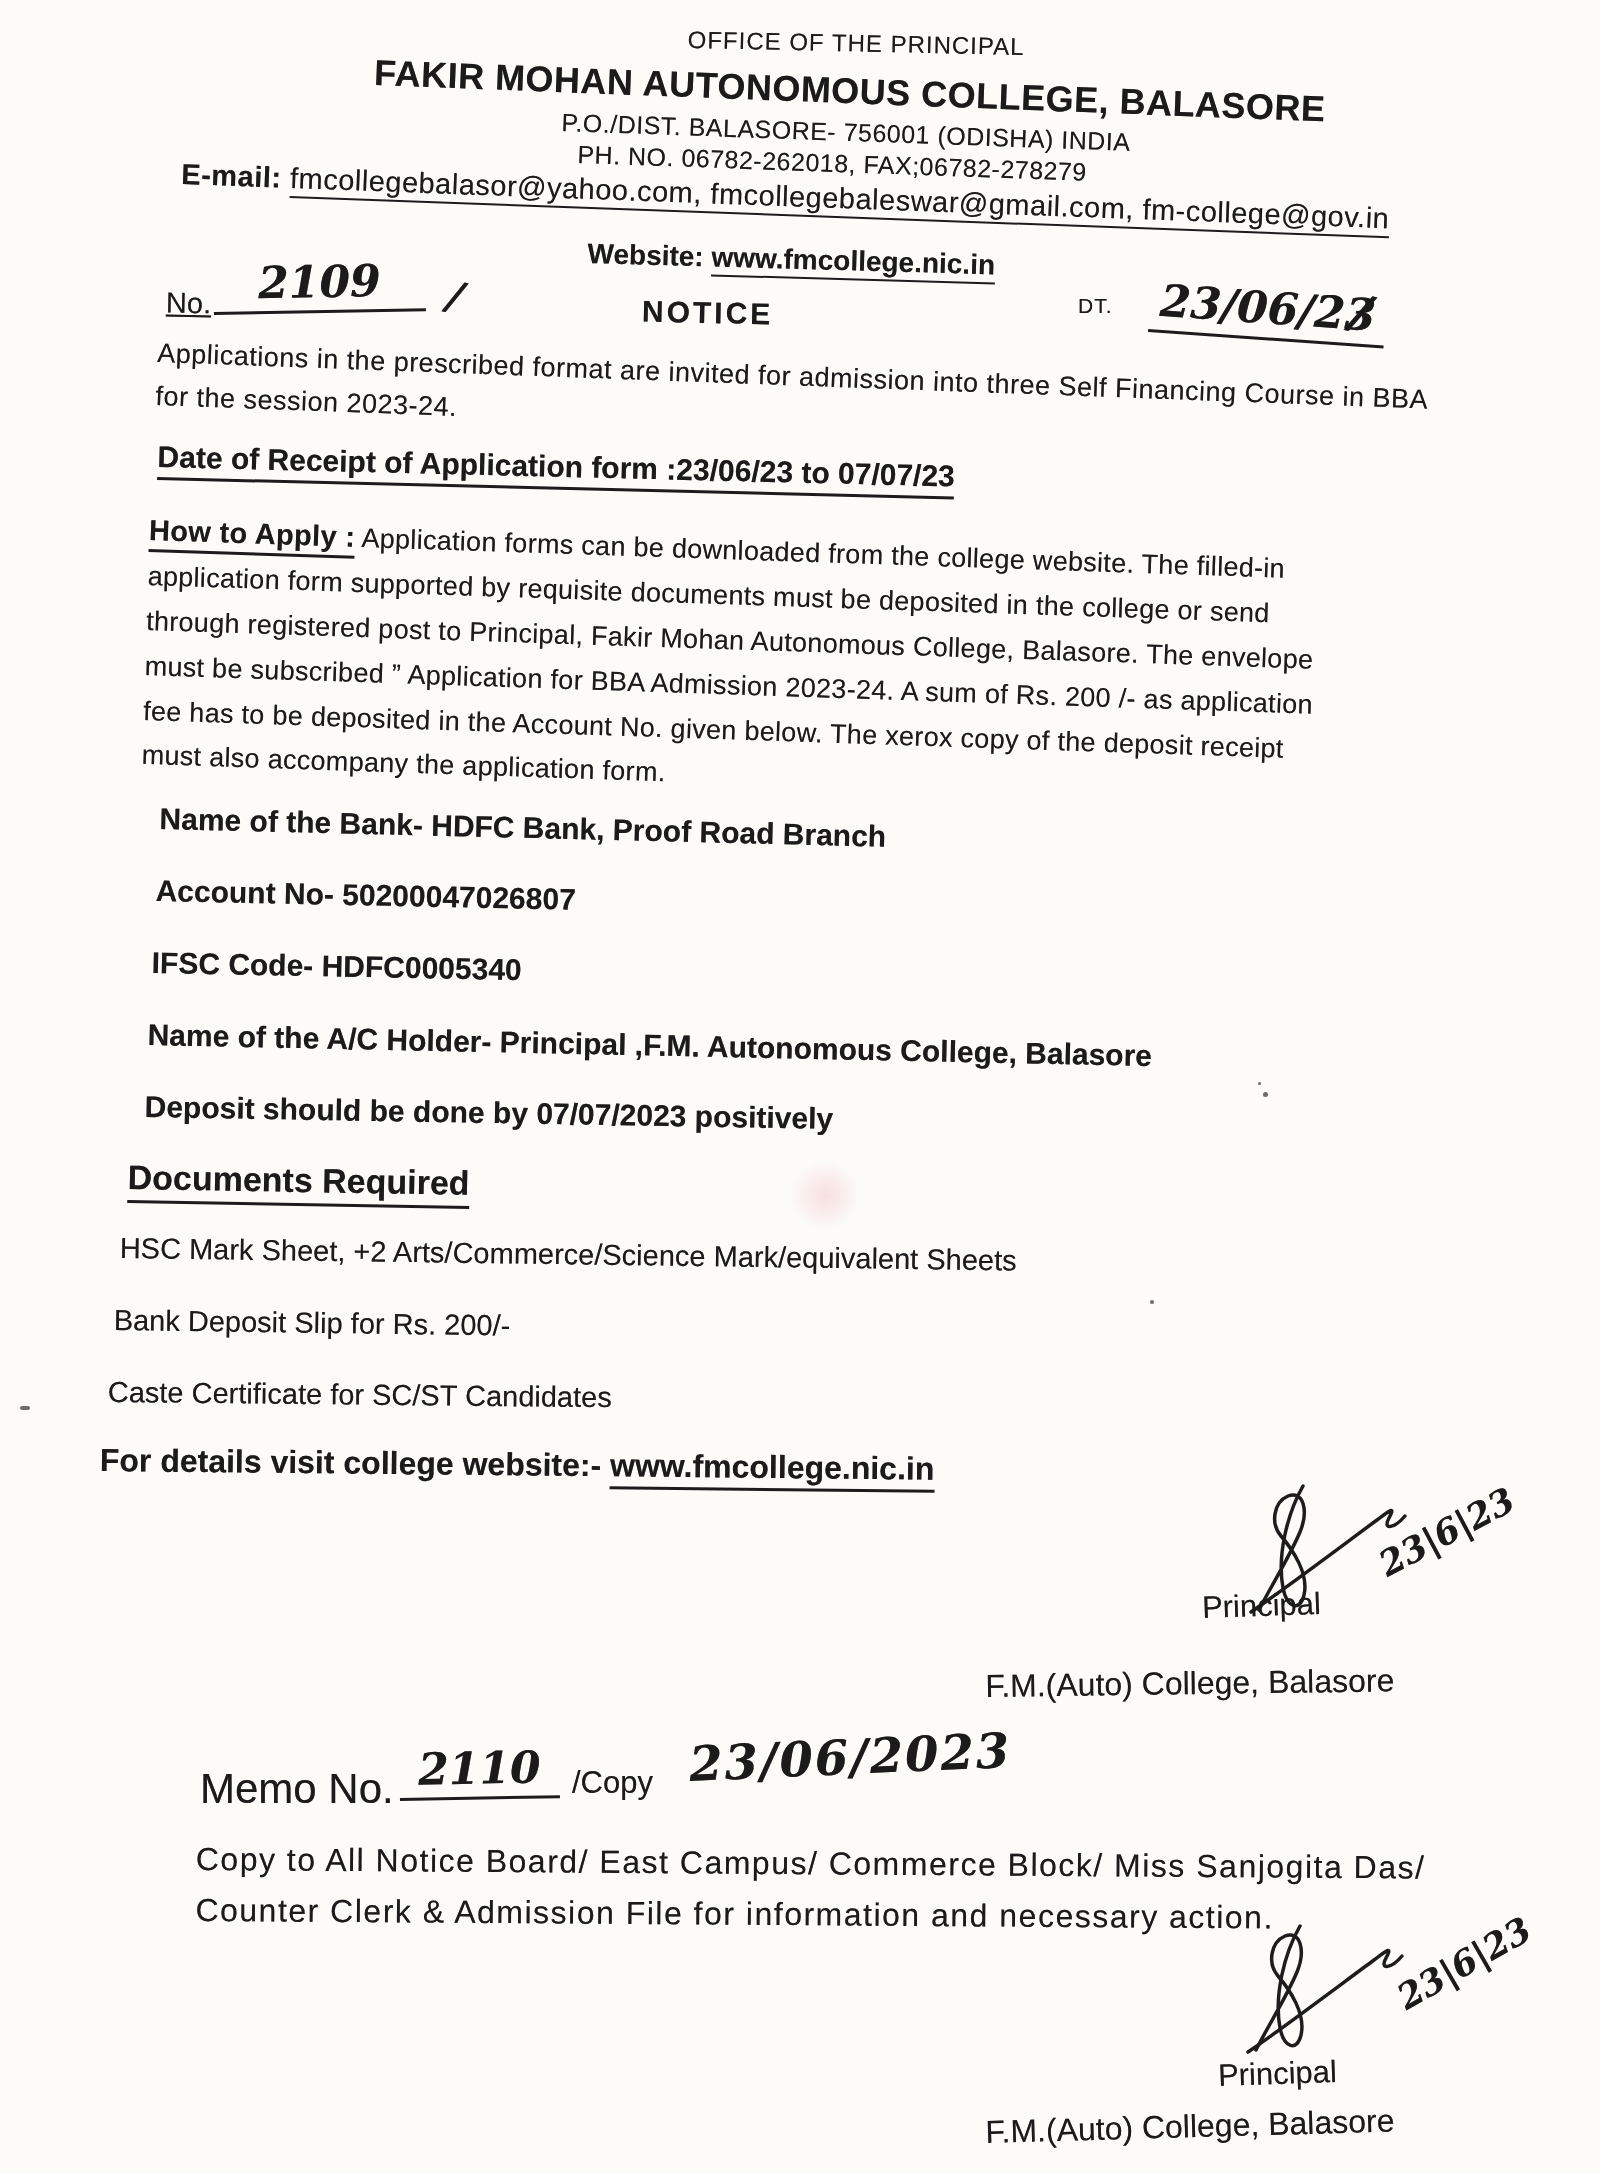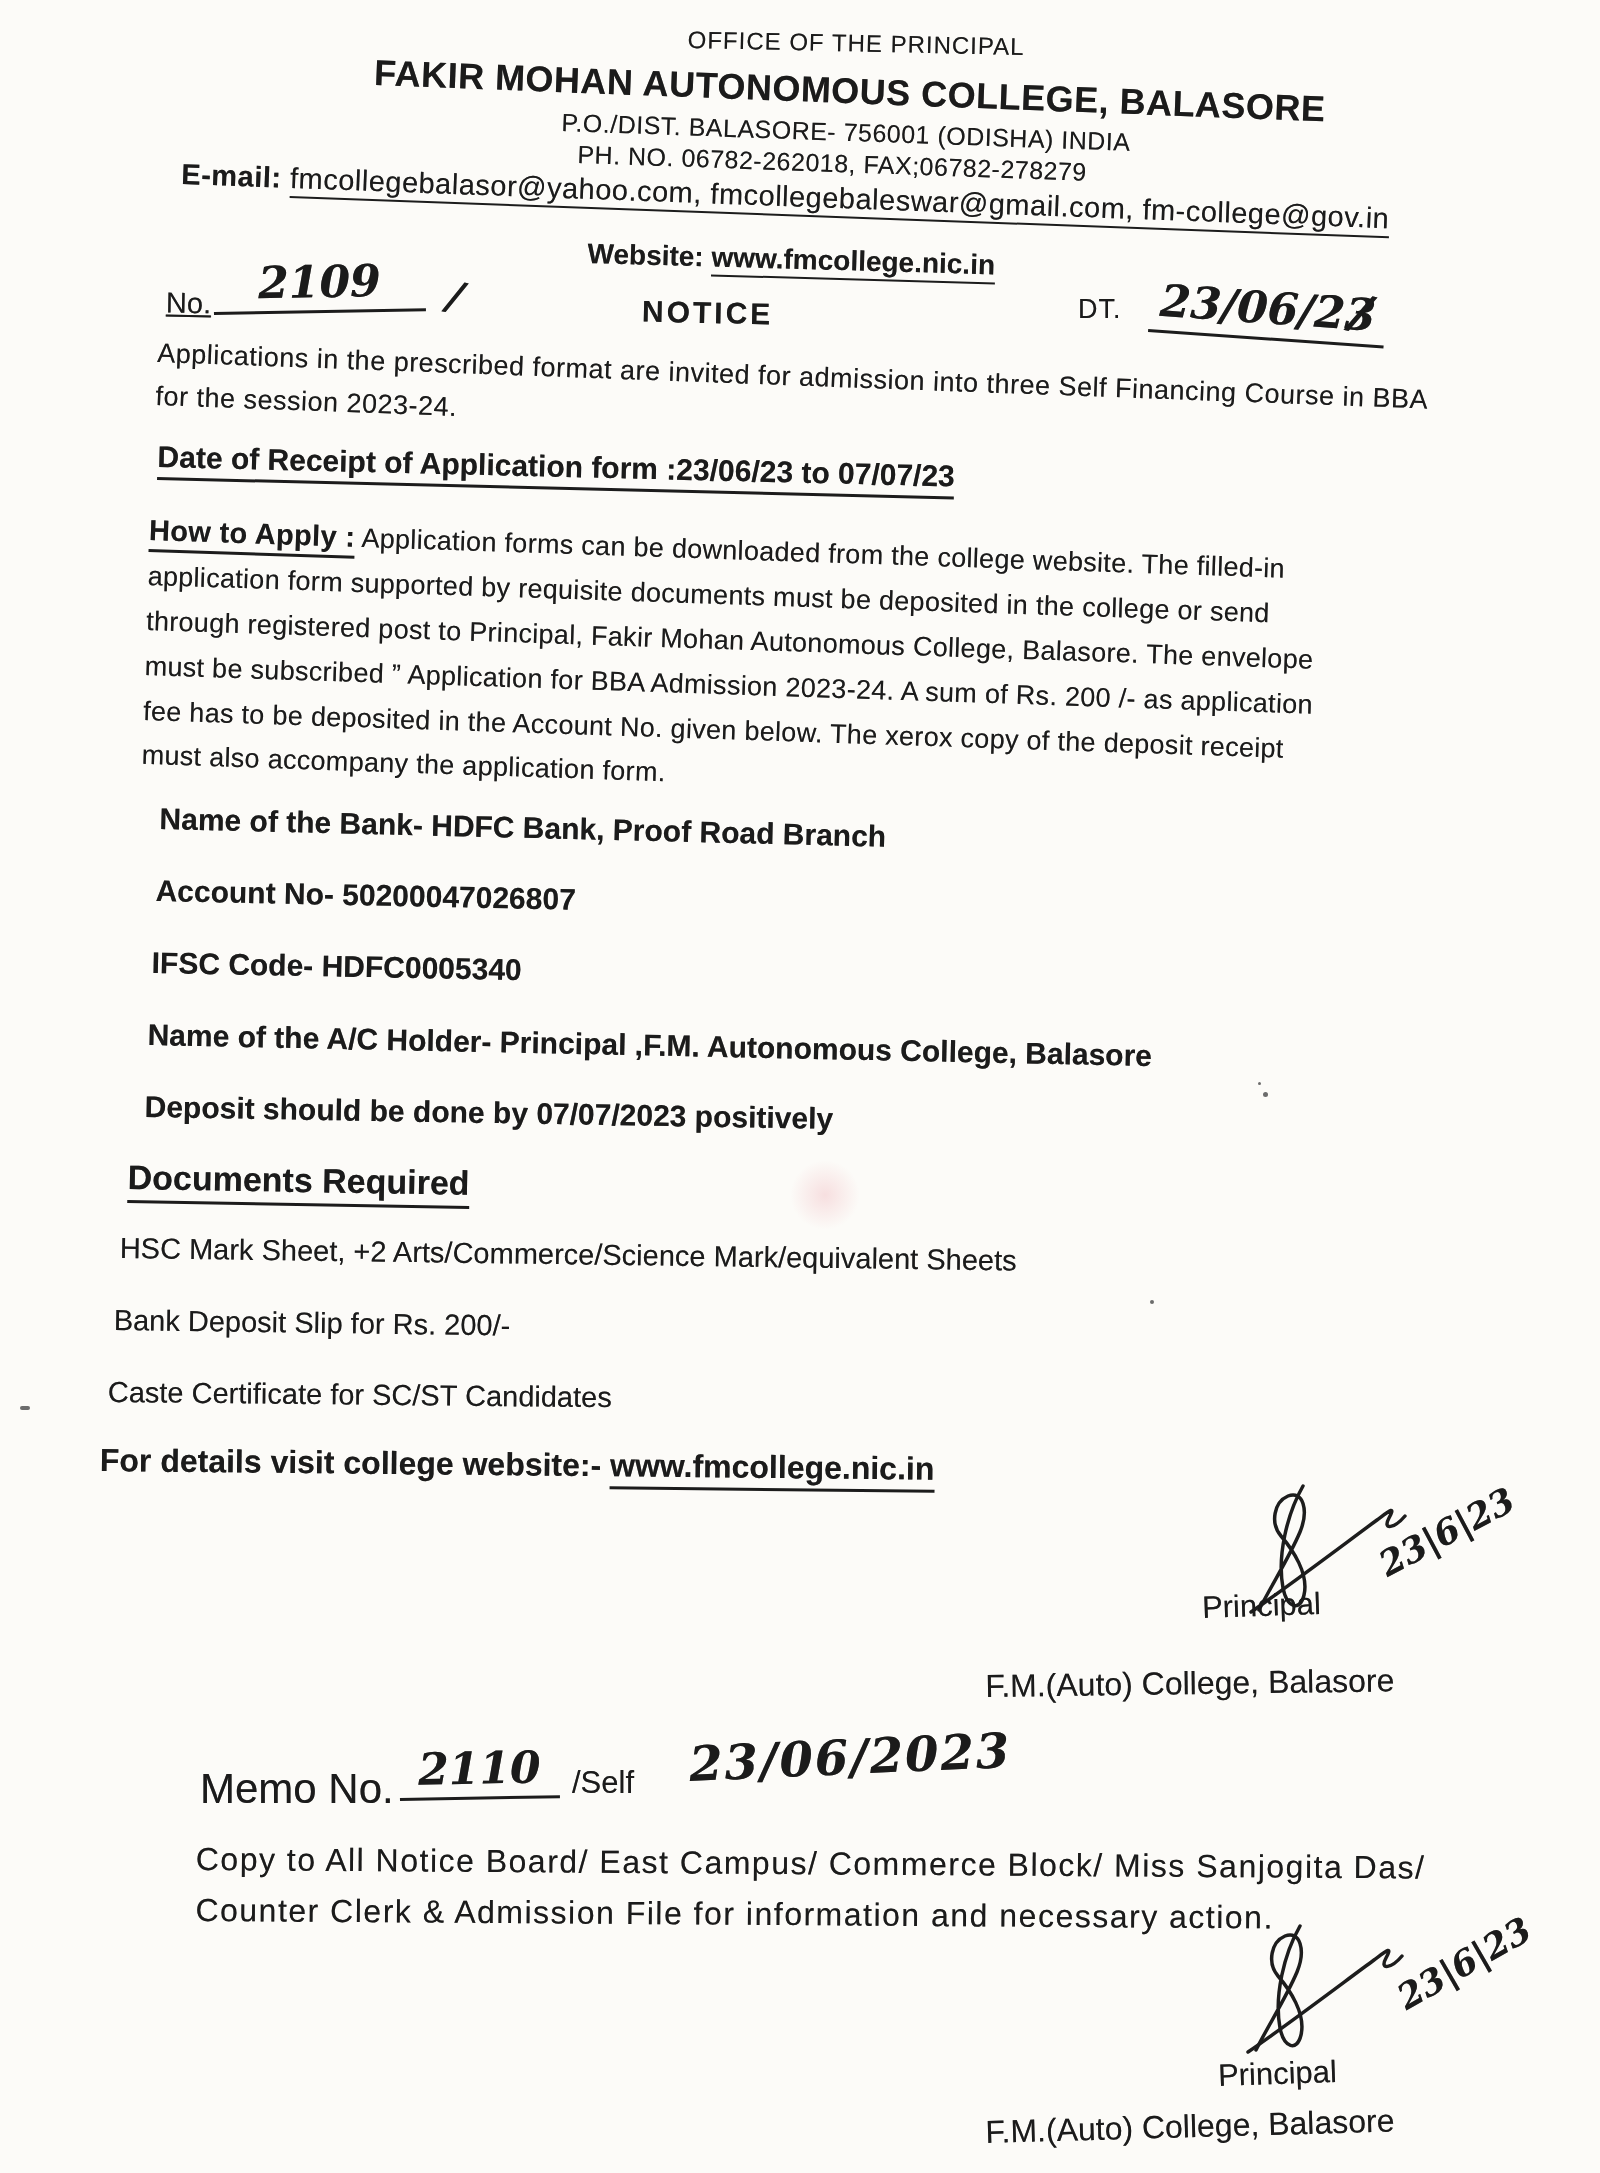--- a/index.html
+++ b/index.html
@@ -45,21 +45,21 @@
     <span class="b">Website:</span>
     <span class="ul2 b">www.fmcollege.nic.in</span>
   </div>
 
   <div class="abs" style="left:166px;top:287px;font-size:29px;transform:rotate(1deg);text-decoration:underline;">No.</div>
   <div class="abs hand ul" style="left:214px;top:258px;width:212px;text-align:center;font-size:44px;transform:rotate(-1deg);transform-origin:0 100%;">2109</div>
   <div class="abs hand" style="left:448px;top:272px;font-size:40px;transform:rotate(12deg);">/</div>
 
   <div class="abs b" style="left:642px;top:296px;font-size:30px;letter-spacing:3px;transform:rotate(1.2deg);">NOTICE</div>
 
-  <div class="abs" style="left:1078px;top:294px;font-size:27px;letter-spacing:1px;">DT.</div>
+  <div class="abs" style="left:1078px;top:294px;font-size:21px;letter-spacing:1px;">DT.</div>
   <div class="abs hand ul" style="left:1148px;top:274px;font-size:44px;padding:0 10px 4px 10px;transform:rotate(4deg);transform-origin:0 100%;">23/06/23</div>
   <div class="abs hand" style="left:1352px;top:284px;font-size:48px;transform:rotate(14deg);">/</div>
 
   <div class="abs wrapblock" style="left:158px;top:332px;width:1290px;font-size:27px;line-height:1.6;letter-spacing:.5px;transform:rotate(2.1deg);transform-origin:0 0;">Applications in the prescribed format are invited for admission into three Self Financing Course in BBA for the session 2023-24.</div>
 
   <div class="abs b ul" style="left:158px;top:440px;font-size:30px;transform:rotate(1.4deg);transform-origin:0 0;">Date of Receipt of Application form :23/06/23 to 07/07/23</div>
 
   <div class="abs wrapblock" style="left:150px;top:506px;width:1200px;font-size:27px;line-height:1.66;letter-spacing:.3px;transform:rotate(1.9deg);transform-origin:0 0;">
     <span class="b ul" style="font-size:29px;">How to Apply :</span>
     <span>Application forms can be downloaded from the college website. The filled-in application form supported by requisite documents must be deposited in the college or send through registered post to Principal, Fakir Mohan Autonomous College, Balasore. The envelope must be subscribed ” Application for BBA Admission 2023-24. A sum of Rs. 200 /- as application fee has to be deposited in the Account No. given below. The xerox copy of the deposit receipt must also accompany the application form.</span>
@@ -85,21 +85,21 @@
   <svg class="abs sig" style="left:1215px;top:1478px;" width="210" height="145" viewBox="0 0 210 145">
     <path d="M88,8 C72,36 62,78 68,110 C72,130 85,134 89,117 C94,96 78,72 66,58 C55,45 59,24 73,18 C88,12 94,32 85,54 C74,80 57,106 44,132"></path>
     <path d="M36,134 C74,108 132,64 162,42 C174,33 181,27 174,40 C167,53 180,50 190,38"></path>
   </svg>
   <div class="abs hand" style="left:1372px;top:1548px;font-size:35px;transform:rotate(-28deg);transform-origin:0 0;">23|6|23</div>
   <div class="abs" style="left:1202px;top:1588px;font-size:31px;transform:rotate(-2deg);">Principal</div>
   <div class="abs" style="left:985px;top:1668px;font-size:32px;transform:rotate(-0.8deg);transform-origin:0 0;">F.M.(Auto) College, Balasore</div>
 
   <div class="abs" style="left:200px;top:1765px;font-size:42px;">Memo No.</div>
   <div class="abs hand ul" style="left:400px;top:1744px;width:160px;text-align:center;font-size:44px;transform:rotate(-1deg);transform-origin:0 100%;">2110</div>
-  <div class="abs" style="left:572px;top:1765px;font-size:31px;">/Self</div>
+  <div class="abs" style="left:572px;top:1765px;font-size:31px;">/Copy</div>
   <div class="abs hand" style="left:688px;top:1736px;font-size:48px;letter-spacing:2px;transform:rotate(-2.5deg);transform-origin:0 0;">23/06/2023</div>
 
   <div class="abs wrapblock" style="left:196px;top:1834px;width:1280px;font-size:32px;line-height:1.6;letter-spacing:1.5px;transform:rotate(0.4deg);transform-origin:0 0;">Copy to All Notice Board/ East Campus/ Commerce Block/ Miss Sanjogita Das/ Counter Clerk &amp; Admission File for information and necessary action.</div>
 
   <svg class="abs sig" style="left:1212px;top:1918px;" width="210" height="145" viewBox="0 0 210 145">
     <path d="M88,8 C72,36 62,78 68,110 C72,130 85,134 89,117 C94,96 78,72 66,58 C55,45 59,24 73,18 C88,12 94,32 85,54 C74,80 57,106 44,132"></path>
     <path d="M36,134 C74,108 132,64 162,42 C174,33 181,27 174,40 C167,53 180,50 190,38"></path>
   </svg>
   <div class="abs hand" style="left:1390px;top:1982px;font-size:35px;transform:rotate(-30deg);transform-origin:0 0;">23|6|23</div>
   <div class="abs" style="left:1218px;top:2056px;font-size:31px;transform:rotate(-2deg);">Principal</div>

